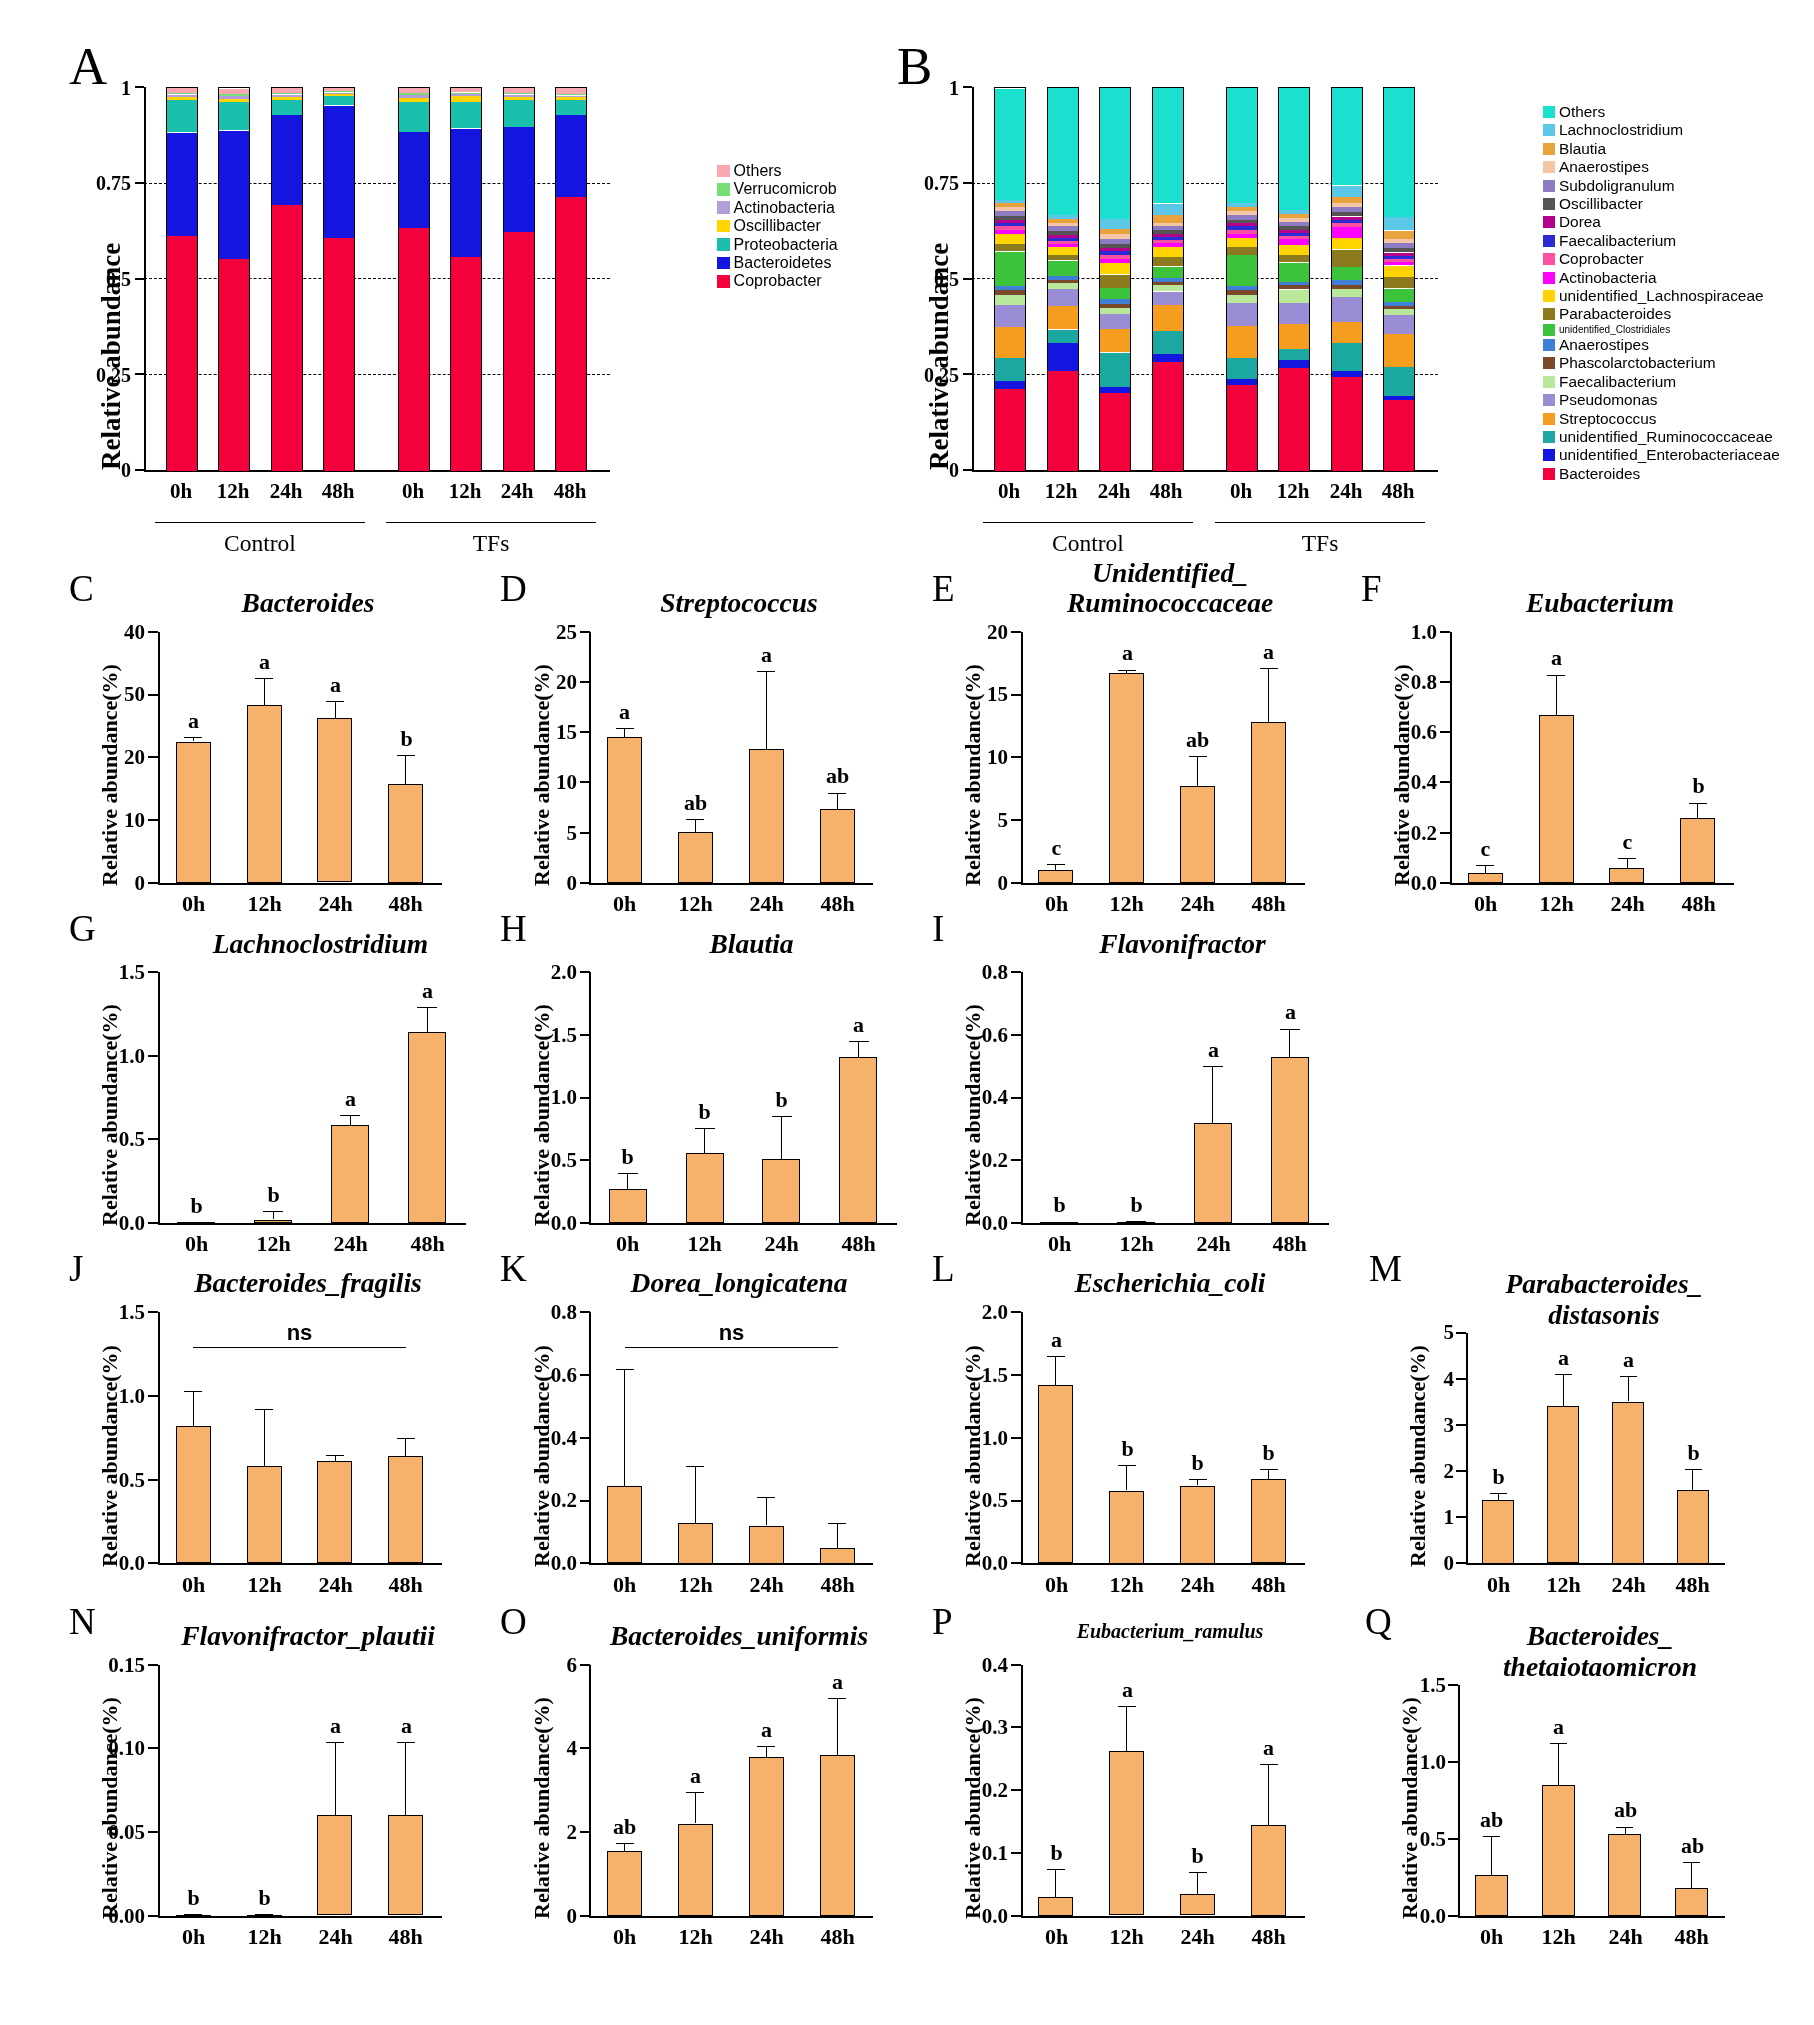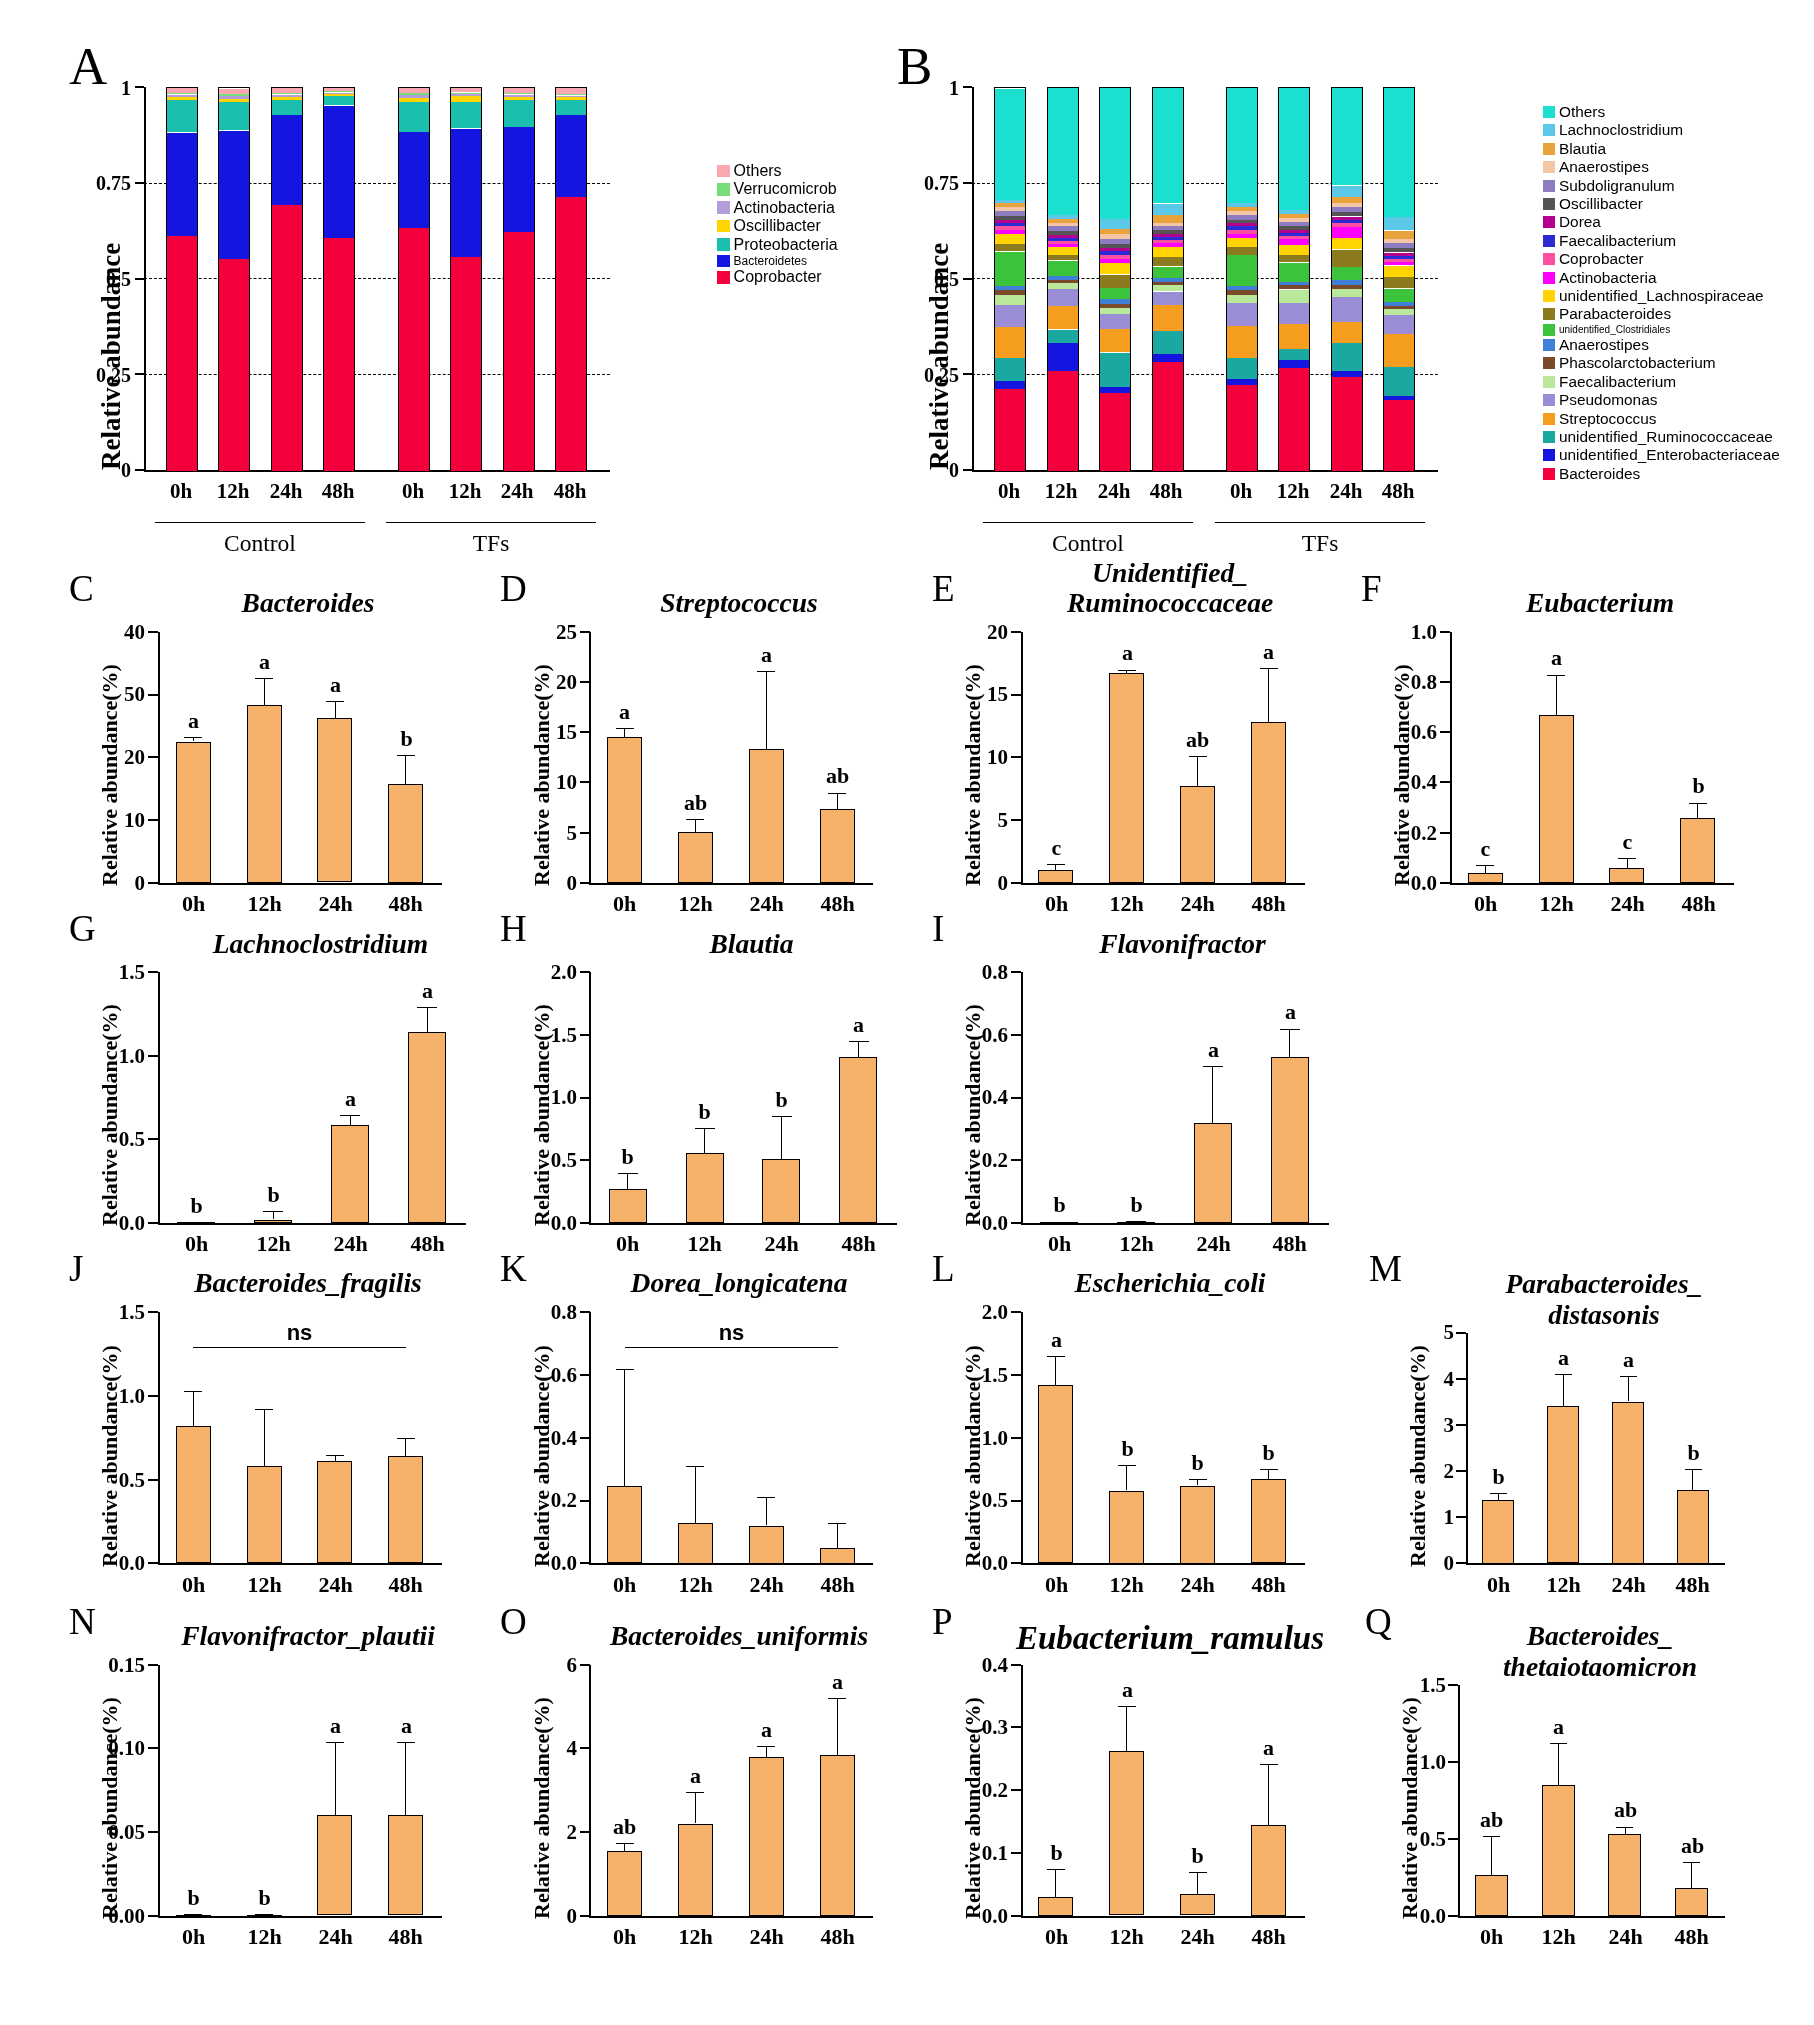--- a/index.html
+++ b/index.html
@@ -155,21 +155,21 @@
       <div class="legrow">
         <span class="legsw" style="background: rgb(255, 212, 0); height: 12.6px; width: 12.6px;"></span>
         <span class="legtxt" style="font-size: 16px;">Oscillibacter</span>
       </div>
       <div class="legrow">
         <span class="legsw" style="background: rgb(27, 191, 174); height: 12.6px; width: 12.6px;"></span>
         <span class="legtxt" style="font-size: 16px;">Proteobacteria</span>
       </div>
       <div class="legrow">
         <span class="legsw" style="background: rgb(21, 21, 224); height: 12.6px; width: 12.6px;"></span>
-        <span class="legtxt" style="font-size: 12px;">Bacteroidetes</span>
+        <span class="legtxt" style="font-size: 16px;">Bacteroidetes</span>
       </div>
       <div class="legrow">
         <span class="legsw" style="background: rgb(244, 0, 60); height: 12.6px; width: 12.6px;"></span>
         <span class="legtxt" style="font-size: 16px;">Coprobacter</span>
       </div>
     </div>
     <div class="panel-letter" style="left: 897px; top: 36px; font-size: 53px;">B</div>
     <div class="axisline" style="left: 972px; top: 87px; width: 1.6px; height: 383px;"></div>
     <div class="axisline" style="left: 972px; top: 470px; width: 466px; height: 1.6px;"></div>
     <div class="ylabel" style="left: 924px; top: 470px; font-size: 27px;">Relative abundance</div>
@@ -913,21 +913,21 @@
     <div class="errbar" style="left: 766px; top: 1746px; height: 10.5px;"></div>
     <div class="errcap" style="left: 757px; top: 1746px; width: 18.4px;"></div>
     <div class="siglbl" style="left: 734px; top: 1717px; width: 65px; font-size: 22px;">a</div>
     <div class="xlbl" style="left: 722px; top: 1924px; width: 89px; font-size: 22px;">24h</div>
     <div class="bar" style="left: 820px; top: 1755px; width: 35px; height: 161px;"></div>
     <div class="errbar" style="left: 837px; top: 1698px; height: 57px;"></div>
     <div class="errcap" style="left: 828px; top: 1698px; width: 18.4px;"></div>
     <div class="siglbl" style="left: 805px; top: 1669px; width: 65px; font-size: 22px;">a</div>
     <div class="xlbl" style="left: 793px; top: 1924px; width: 89px; font-size: 22px;">48h</div>
     <div class="panel-letter" style="left: 932px; top: 1600px; font-size: 37px;">P</div>
-    <div class="panel-title" style="left: 996px; top: 1620px; width: 348px; font-size: 33px;">Eubacterium_ramulus</div>
+    <div class="panel-title" style="left: 996px; top: 1620px; width: 348px; font-size: 20px;">Eubacterium_ramulus</div>
     <div class="axisline" style="left: 1021px; top: 1665px; width: 2px; height: 251px;"></div>
     <div class="axisline" style="left: 1021px; top: 1916px; width: 284px; height: 2px;"></div>
     <div class="ylabel" style="left: 960px; top: 1919px; font-size: 22px;">Relative abundance(%)</div>
     <div class="tick" style="left: 1011px; top: 1915px; width: 9.7px; height: 2px;"></div>
     <div class="ticklbl" style="left: 963px; top: 1904px; width: 45px; font-size: 21px;">0.0</div>
     <div class="tick" style="left: 1011px; top: 1852px; width: 9.7px; height: 2px;"></div>
     <div class="ticklbl" style="left: 963px; top: 1841px; width: 45px; font-size: 21px;">0.1</div>
     <div class="tick" style="left: 1011px; top: 1789px; width: 9.7px; height: 2px;"></div>
     <div class="ticklbl" style="left: 963px; top: 1778px; width: 45px; font-size: 21px;">0.2</div>
     <div class="tick" style="left: 1011px; top: 1726px; width: 9.7px; height: 2px;"></div>

